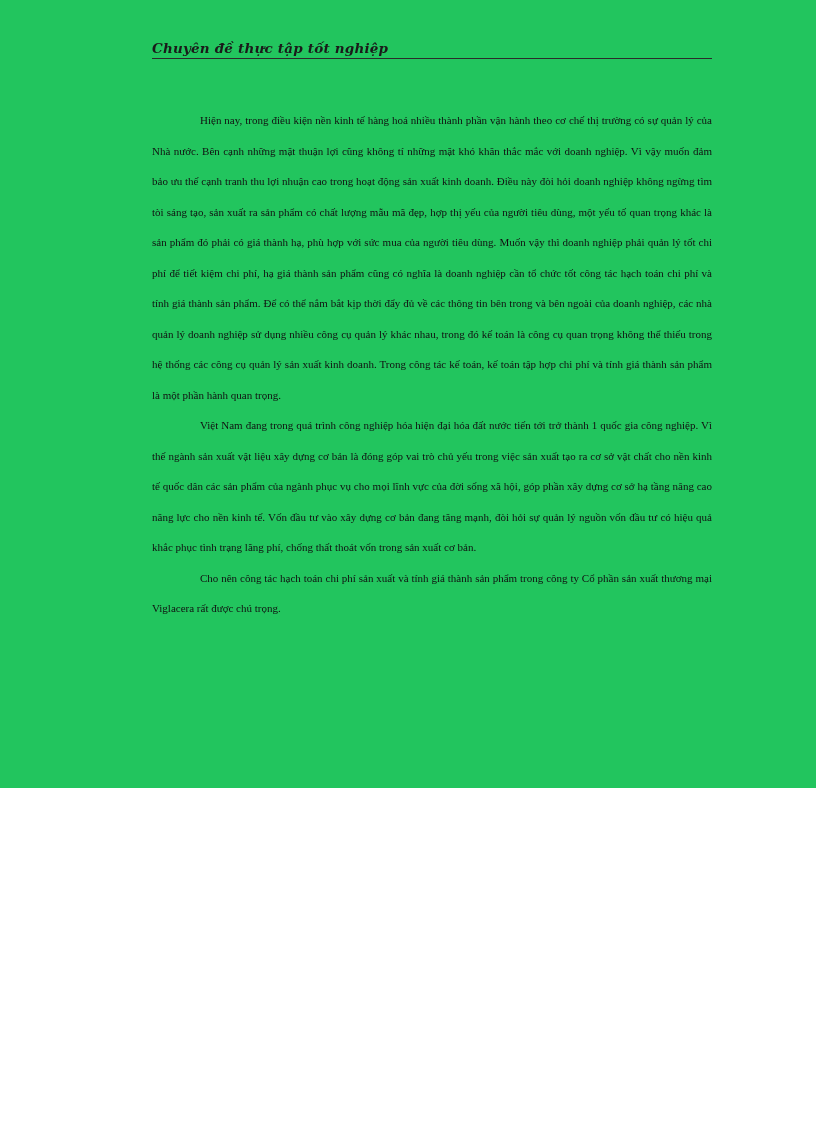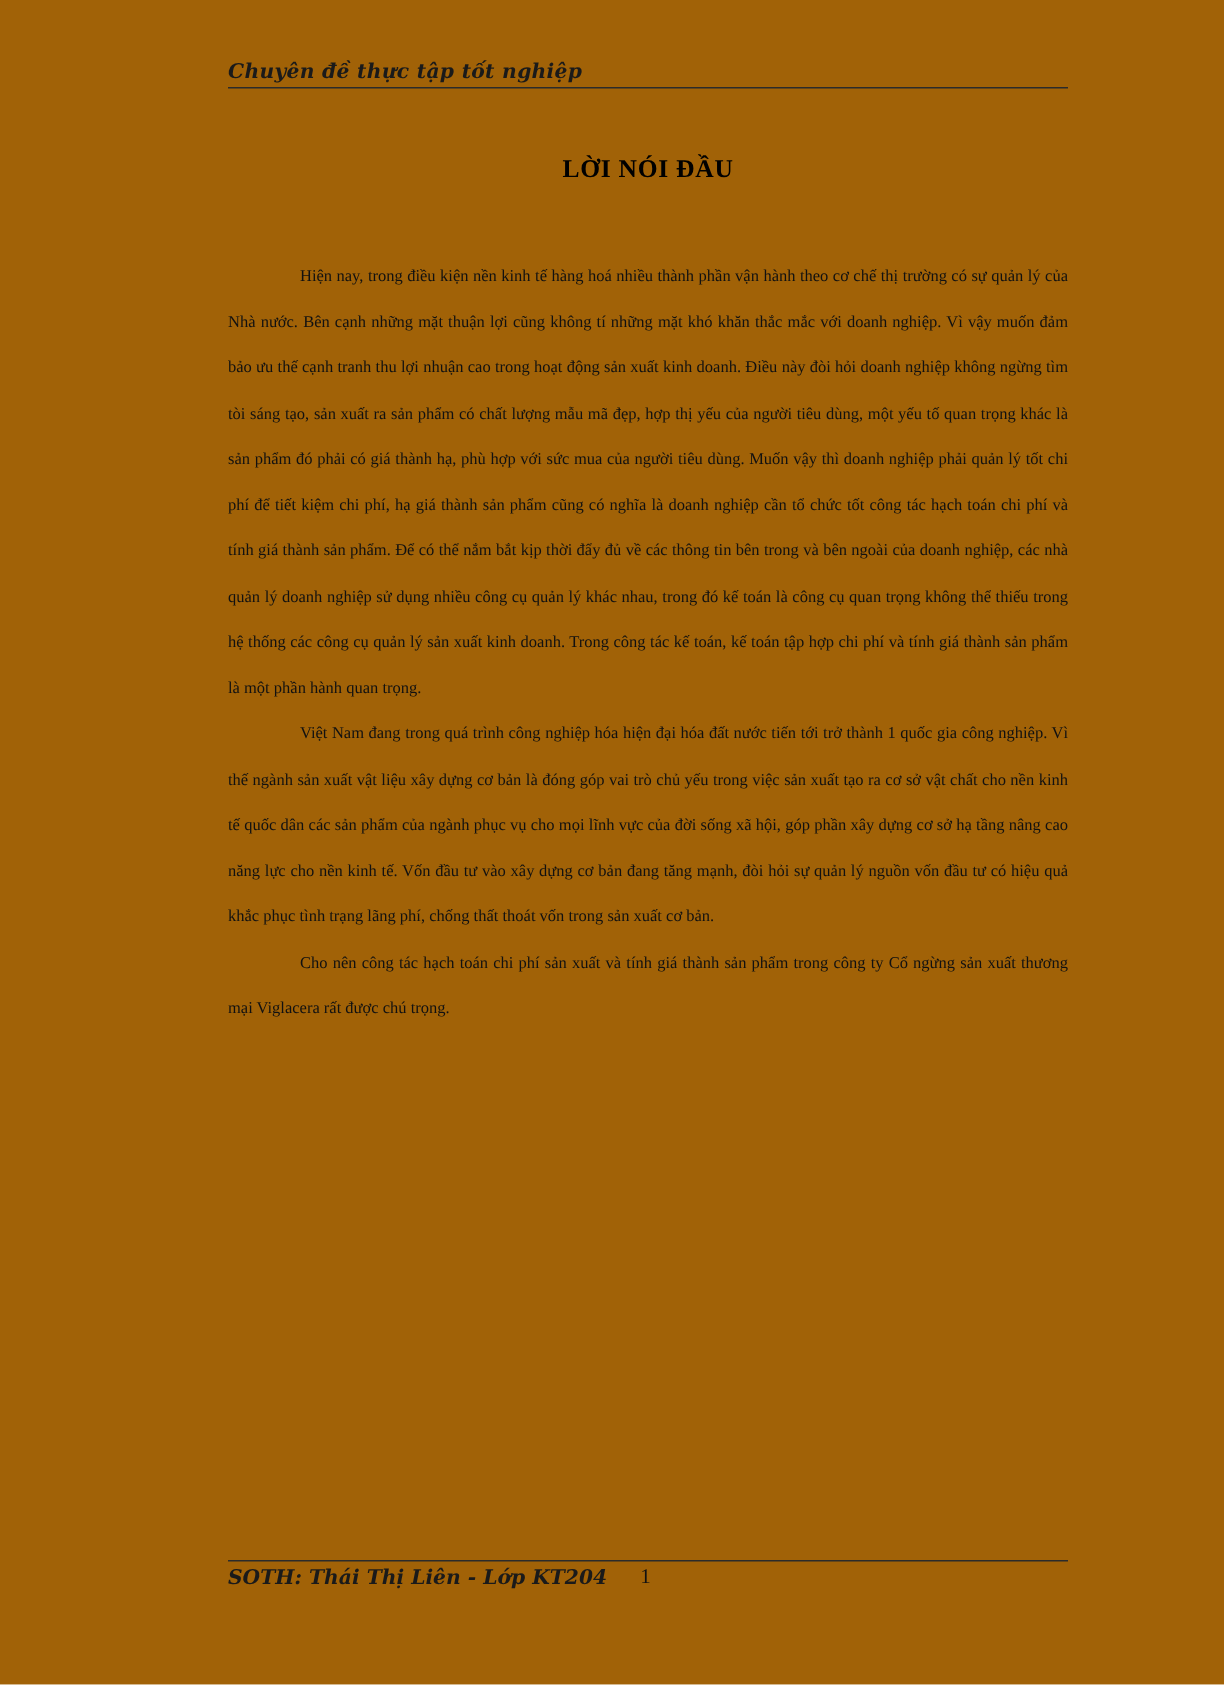--- a/index.html
+++ b/index.html
@@ -2,23 +2,23 @@
 <html><head>
 <meta charset="utf-8">
 <style>
   html, body {
     margin: 0;
     padding: 0;
     background: #ffffff;
   }
   .page {
     width: 816px;
-    height: 1123px;
+    height: 788px;
     position: relative;
-    background: #a16207;
+    background: #22c55e;
     box-sizing: border-box;
     font-family: "Liberation Serif", serif;
     color: #111111;
     overflow: hidden;
   }
   .content {
     position: absolute;
     left: 152px;
     top: 40px;
     width: 560px;
@@ -91,26 +91,25 @@
 <body>
 
 <div class="page">
 
   <div class="content">
 
     <div class="header">
       <div class="header-text">Chuyên đề thực tập tốt nghiệp</div>
     </div>
 
-    <h1 class="doc-title">LỜI NÓI ĐẦU</h1>
 
     <div class="body-text">
       <p>Hiện nay, trong điều kiện nền kinh tế hàng hoá nhiều thành phần vận hành theo cơ chế thị trường có sự quản lý của Nhà nước. Bên cạnh những mặt thuận lợi cũng không tí những mặt khó khăn thắc mắc với doanh nghiệp. Vì vậy muốn đảm bảo ưu thế cạnh tranh thu lợi nhuận cao trong hoạt động sản xuất kinh doanh. Điều này đòi hỏi doanh nghiệp không ngừng tìm tòi sáng tạo, sản xuất ra sản phẩm có chất lượng mẫu mã đẹp, hợp thị yếu của người tiêu dùng, một yếu tố quan trọng khác là sản phẩm đó phải có giá thành hạ, phù hợp với sức mua của người tiêu dùng. Muốn vậy thì doanh nghiệp phải quản lý tốt chi phí để tiết kiệm chi phí, hạ giá thành sản phẩm cũng có nghĩa là doanh nghiệp cần tổ chức tốt công tác hạch toán chi phí và tính giá thành sản phẩm. Để có thể nắm bắt kịp thời đẩy đủ về các thông tin bên trong và bên ngoài của doanh nghiệp, các nhà quản lý doanh nghiệp sử dụng nhiều công cụ quản lý khác nhau, trong đó kế toán là công cụ quan trọng không thể thiếu trong hệ thống các công cụ quản lý sản xuất kinh doanh. Trong công tác kế toán, kế toán tập hợp chi phí và tính giá thành sản phẩm là một phần hành quan trọng.</p>
       <p>Việt Nam đang trong quá trình công nghiệp hóa hiện đại hóa đất nước tiến tới trở thành 1 quốc gia công nghiệp. Vì thế ngành sản xuất vật liệu xây dựng cơ bản là đóng góp vai trò chủ yếu trong việc sản xuất tạo ra cơ sở vật chất  cho nền kinh tế quốc dân   các sản phẩm của ngành phục vụ cho mọi lĩnh vực của đời sống xã hội, góp phần xây dựng cơ sở hạ tầng nâng cao năng lực cho nền kinh tế. Vốn đầu tư vào xây dựng cơ bản đang tăng mạnh, đòi hỏi sự quản lý nguồn vốn đầu tư có hiệu quả khắc phục tình trạng lãng phí, chống thất thoát vốn trong sản xuất cơ bản.</p>
-      <p>Cho nên công tác hạch toán chi phí sản xuất và tính giá thành sản phẩm trong công ty Cổ ngừng sản xuất thương mại Viglacera rất được chú trọng.</p>
+      <p>Cho nên công tác hạch toán chi phí sản xuất và tính giá thành sản phẩm trong công ty Cổ phần sản xuất thương mại Viglacera rất được chú trọng.</p>
     </div>
 
   </div>
 
   <div class="footer">
     <div class="footer-rule"></div>
     <div class="footer-row">
       <div class="footer-text">SOTH: Thái Thị Liên - Lớp KT204</div>
       <div class="page-number">1</div>
     </div>

